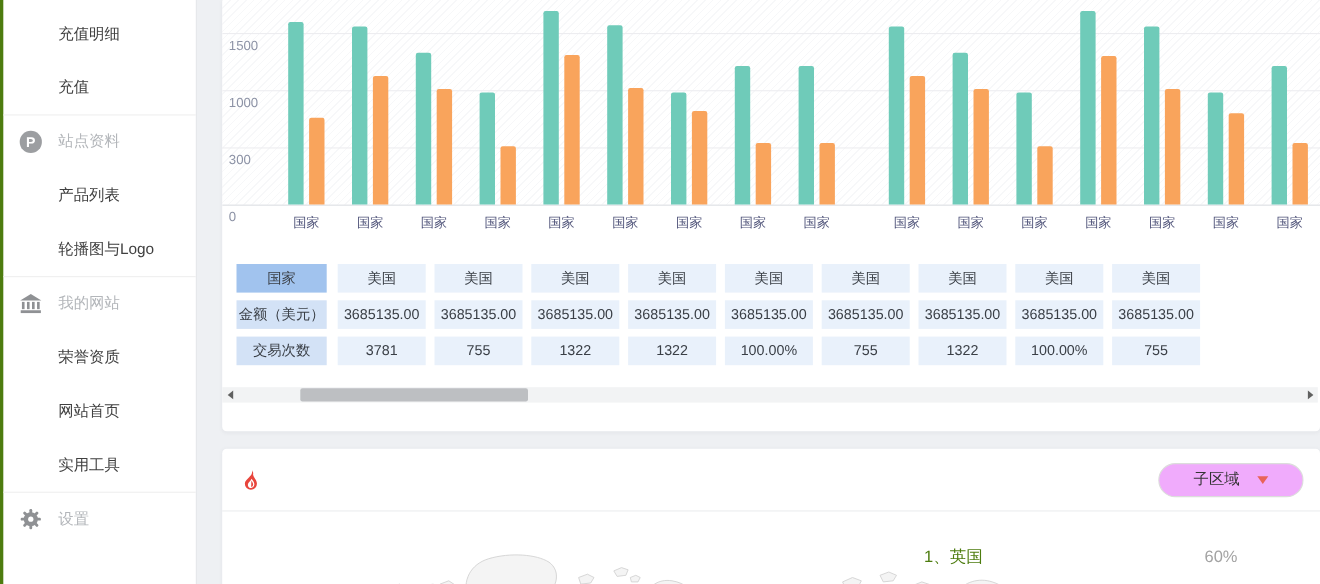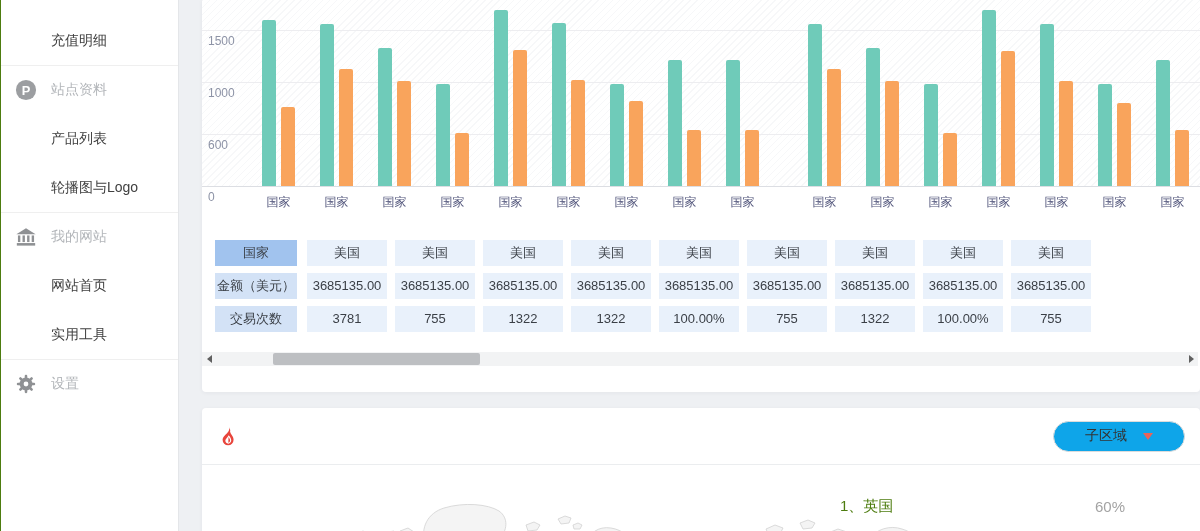--- a/index.html
+++ b/index.html
@@ -1,21 +1,21 @@
 <!DOCTYPE html>
 <html><head>
 <meta charset="utf-8">
 <style>
   * { margin:0; padding:0; box-sizing:border-box; }
   body { font-family:"Liberation Sans","DejaVu Sans",sans-serif; }
   .page { position:relative; width:1200px; height:531px; overflow:hidden; background:#eef0f3; }
 
   
   .sidebar { position:absolute; left:0; top:0; width:179px; height:100%; background:#fff;
-             border-right:1px solid #e4e6e9; border-left:1px solid #4d7c0f; padding-top:16px; }
+             border-right:1px solid #e4e6e9; border-left:3px solid #4d7c0f; padding-top:6px; }
   .sb-row { height:49px; display:flex; align-items:center; padding-left:50px;
             font-size:14px; color:#404040; cursor:pointer; white-space:nowrap; }
   .sb-row.section { padding-left:14px; color:#b3b6ba; border-top:1px solid #efefef; cursor:default; }
   .icn { width:22px; height:22px; margin-right:14px; display:inline-flex; }
   .icn svg { width:100%; height:100%; }
 
   
   .main { position:absolute; left:202px; top:0; width:998px; }
   .card { background:#fff; box-shadow:0 1px 4px rgba(30,40,60,0.05); }
   .card-chart { position:relative; height:392px; border-radius:0 0 4px 4px; }
@@ -44,39 +44,42 @@
   .hs-btn { position:absolute; top:0; width:14px; height:14px; display:flex; align-items:center; justify-content:center; cursor:pointer; }
   .hs-btn.l { left:0; } .hs-btn.r { right:0; }
   .tri-l { width:0; height:0; border:4px solid transparent; border-right:5px solid #606060; margin-left:-4px; }
   .tri-r { width:0; height:0; border:4px solid transparent; border-left:5px solid #606060; margin-right:-4px; }
   .hs-thumb { position:absolute; left:71px; top:1px; width:207px; height:12px; background:#bdbfc2; border-radius:2px; cursor:grab; }
 
   
   .heat-header { height:57px; display:flex; align-items:center; padding:0 15px 0 16px; border-bottom:1px solid #ebedef; }
   .flame { width:20px; height:22px; display:inline-flex; }
   .heat-title { margin-left:10px; font-size:15px; color:#333; }
-  .pill { margin-left:auto; width:132px; height:31px; border:1px solid #dcdcdc; border-radius:16px; background:#0ea5e9;
+  .pill { margin-left:auto; width:132px; height:31px; border:1px solid #dcdcdc; border-radius:16px; background:#f0abfc;
           display:flex; align-items:center; justify-content:center; gap:16px; font-size:14px; color:#333; cursor:pointer;text-align:center; }
   .tri-down { width:0; height:0; border:5px solid transparent; border-top:7px solid #e96358; margin-top:6px; }
   .heat-body { position:relative; height:82px; overflow:hidden; }
   .map { position:absolute; left:128px; top:10px; width:690px; height:70px; }
   .heat-list { position:absolute; left:638px; top:30px; width:285px; }
   .heat-item { display:flex; justify-content:space-between; align-items:center; height:22px; }
   .heat-name { font-size:15px; color:#4d7c0f; }
   .heat-value { font-size:15px; color:#a3a3a3; }
 </style>
 </head>
 <body>
 
 <div class="page">
 
   <aside class="sidebar">
     <div id="sidebar-menu">
         <div class="sb-row item">
           <span>充值明细</span>
+        </div>
+        <div class="sb-row item">
+          <span>充值</span>
         </div>
         <div class="sb-row section">
           <span class="icn">
     <svg viewBox="0 0 24 24">
       <circle cx="12" cy="12" r="11" fill="#9c9ea1"></circle>
       <text x="12" y="17" text-anchor="middle" font-size="14" font-weight="bold" fill="#ffffff" font-family="Liberation Sans, sans-serif">P</text>
     </svg>
   </span>
           <span>站点资料</span>
         </div>
@@ -91,20 +94,23 @@
     <svg viewBox="0 0 24 24" fill="#8f9194">
       <path d="M12 2.5 L22.5 9 H1.5 Z"></path>
       <rect x="3.2" y="10.3" width="2.6" height="7.2"></rect>
       <rect x="8.2" y="10.3" width="2.6" height="7.2"></rect>
       <rect x="13.2" y="10.3" width="2.6" height="7.2"></rect>
       <rect x="18.2" y="10.3" width="2.6" height="7.2"></rect>
       <rect x="2" y="18.6" width="20" height="2.8"></rect>
     </svg>
   </span>
           <span>我的网站</span>
+        </div>
+        <div class="sb-row item">
+          <span>荣誉资质</span>
         </div>
         <div class="sb-row item">
           <span>网站首页</span>
         </div>
         <div class="sb-row item">
           <span>实用工具</span>
         </div>
         <div class="sb-row section">
           <span class="icn">
     <svg viewBox="0 0 24 24">
@@ -128,21 +134,21 @@
   </aside>
 
   <main class="main">
 
     <section class="card card-chart">
       <div class="chart" id="chart">
         <div class="plot-hatch"></div>
       <div class="gridline axis" style="top: 186px;"></div>
           <div class="ytick" style="top: 178px;">0</div>
           <div class="gridline" style="top: 134px;"></div>
-          <div class="ytick" style="top: 126px;">600</div>
+          <div class="ytick" style="top: 126px;">300</div>
           <div class="gridline" style="top: 82px;"></div>
           <div class="ytick" style="top: 74px;">1000</div>
           <div class="gridline" style="top: 30px;"></div>
           <div class="ytick" style="top: 22px;">1500</div>
           <div class="bar" style="left: 60px; height: 166.4px; background: rgb(111, 203, 185);"></div>
           <div class="bar" style="left: 79px; height: 79.04px; background: rgb(249, 164, 92);"></div>
           <div class="xlabel" style="left: 46.5px;">国家</div>
           <div class="bar" style="left: 118px; height: 162.24px; background: rgb(111, 203, 185);"></div>
           <div class="bar" style="left: 137px; height: 117px; background: rgb(249, 164, 92);"></div>
           <div class="xlabel" style="left: 104.5px;">国家</div>

